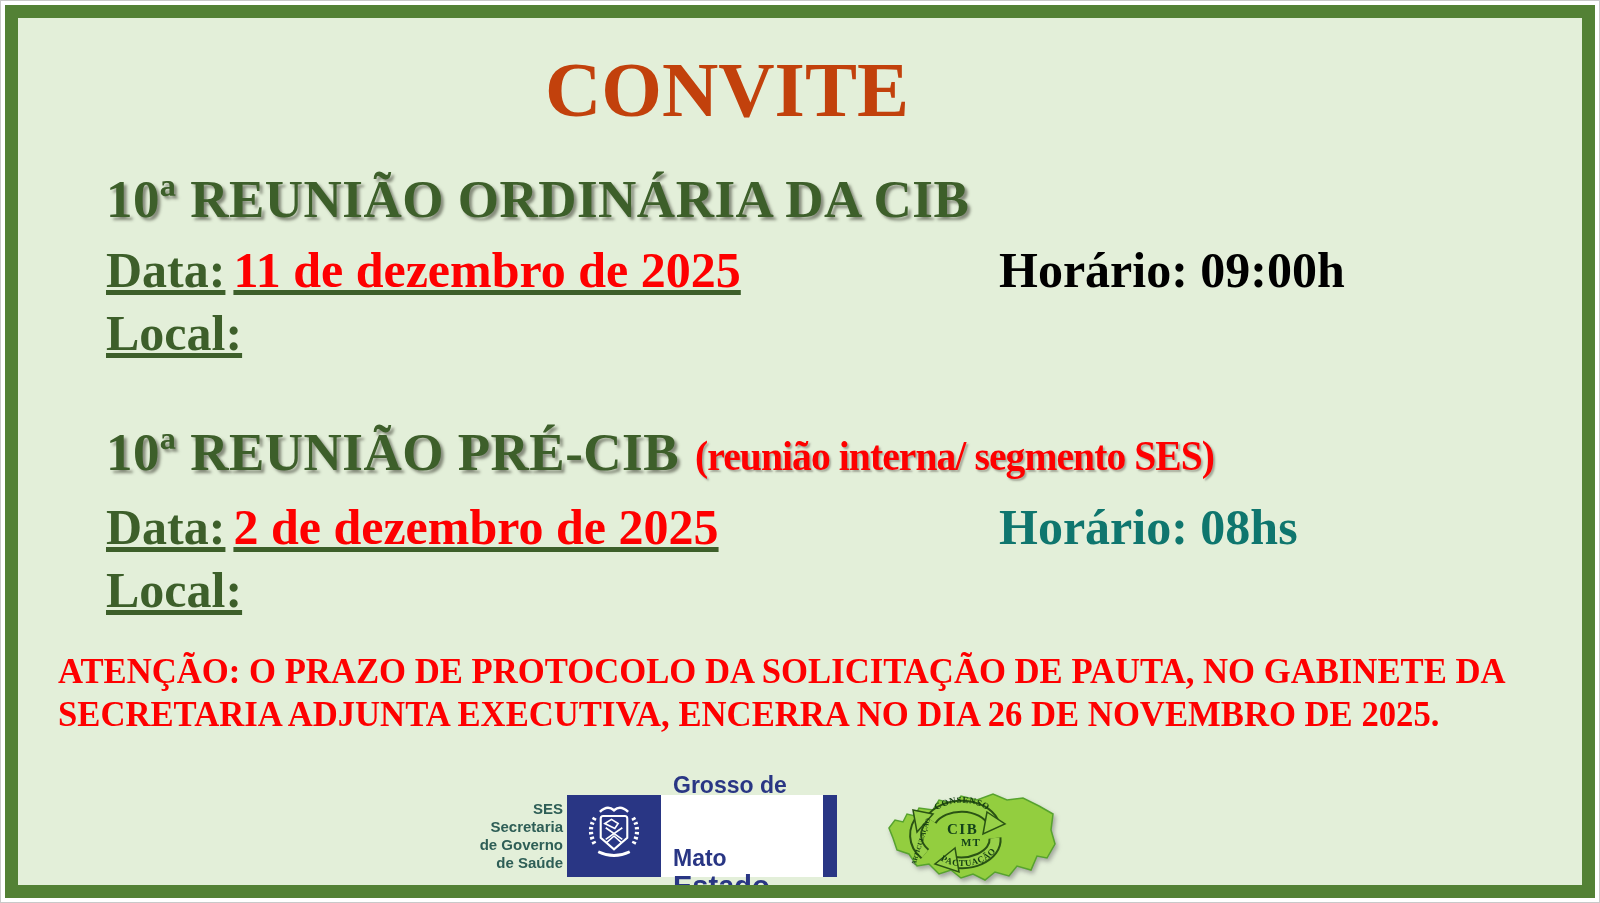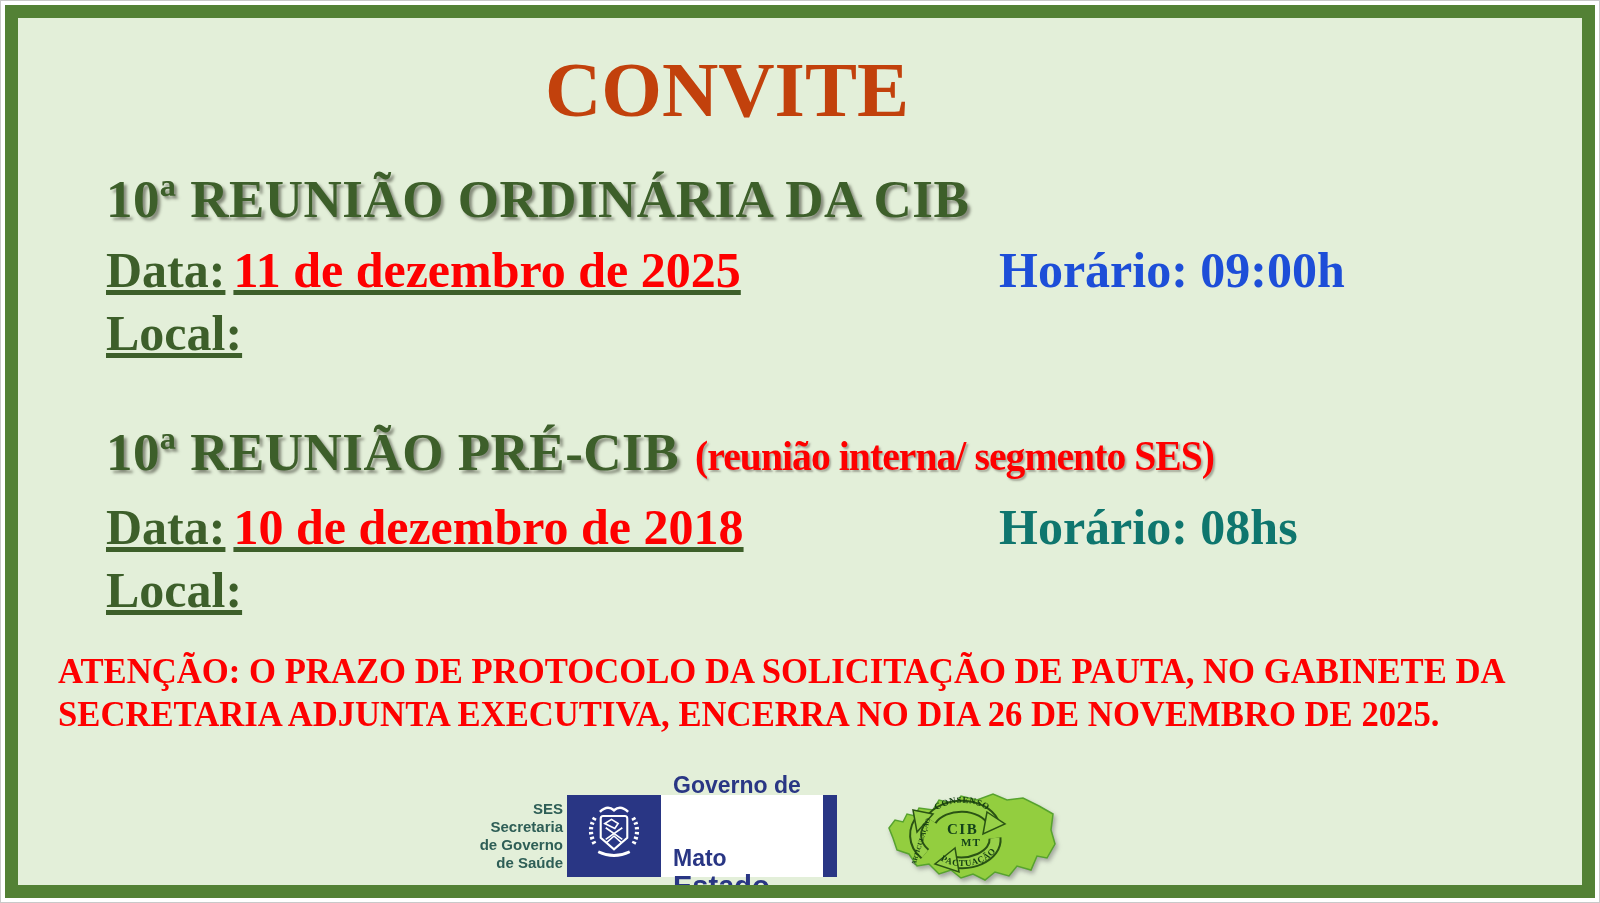--- a/index.html
+++ b/index.html
@@ -40,21 +40,21 @@
   }
   .m-line {
     position:relative;
     font-size:50px; line-height:57px; font-weight:bold;
     color:#3d5f2a; white-space:nowrap;text-decoration:underline;
   }
   .m-line.first { margin-top:12px; }
   .m-line.local { margin-top:6px; }
   .date-value { color:#fe0000; margin-left:8px; }
   .horario { position:absolute; left:893px; top:0; white-space:nowrap; }
-  #m1 .horario { color:#1d4ed8; }
+  #m1 .horario { color:#000000; }
   #m2 .horario { color:#0f766e; }
   .notice {
     position:absolute; top:631px; left:40px; width:1520px;
     font-size:36.5px; line-height:43px; font-weight:bold;
     color:#fe0000;
     transform:scaleX(0.95); transform-origin:left top;
     white-space:nowrap;
   }
   .footer-row {
     position:absolute; top:768px; left:453px; height:100px;
@@ -105,21 +105,21 @@
       <div class="m-line local">
         <span>Local:</span>
       </div>
     </div>
 
     <div class="m-section" id="m2">
       <div class="m-heading">
         <span>10ª REUNIÃO PRÉ-CIB</span><span class="m-note">(reunião interna/ segmento SES)</span>
       </div>
       <div class="m-line first">
-        <span>Data:</span><span class="date-value">10 de dezembro de 2018</span>
+        <span>Data:</span><span class="date-value">2 de dezembro de 2025</span>
         <span class="horario">
           <span>Horário:</span>
           <span>08hs</span>
         </span>
       </div>
       <div class="m-line local">
         <span>Local:</span>
       </div>
     </div>
 
@@ -144,21 +144,21 @@
             <path d="M24,20 Q14,36 25,54" stroke-width="5" stroke-dasharray="3,3" fill="none"></path>
             <path d="M70,20 Q80,36 69,54" stroke-width="5" stroke-dasharray="3,3" fill="none"></path>
             <path d="M34,18 H60 Q63,18 63,21 V44 L47,58 L31,44 V21 Q31,18 34,18 Z" stroke-width="2.5" fill="none"></path>
             <path d="M36,27 l8,-5 8,5 -4,6 z" stroke-width="2" fill="none"></path>
             <path d="M37,46 L57,32 M37,32 L57,46" stroke-width="2"></path>
             <path d="M38,50 L47,42 L56,50" stroke-width="2" fill="none"></path>
             <path d="M28,61 Q47,70 66,61" stroke-width="3.5" fill="none"></path>
           </svg>
         </div>
         <div class="gov-text">
-          <div class="g1">Governo de</div>
+          <div class="g1">Grosso de</div>
           <div class="g2">Mato</div>
           <div class="g3">Estado</div>
         </div>
         <div class="gov-bar"></div>
       </div>
 
       <div class="cib-logo">
         <svg width="180" height="97" viewBox="0 0 180 97">
 
           <path d="M8,42 L14,34 L22,36 L26,28 L34,30 L38,22 L52,24 L58,14 L74,18 L80,10 L96,14 L112,8 L126,14 L142,12 L158,20 L172,28 L170,44 L174,58 L166,72 L156,70 L150,84 L136,80 L128,90 L114,86 L104,94 L92,88 L80,92 L70,84 L58,88 L48,78 L36,80 L28,68 L16,64 L12,52 Z" fill="#93ce3f" stroke="#57a32e" stroke-width="1.5"></path>

